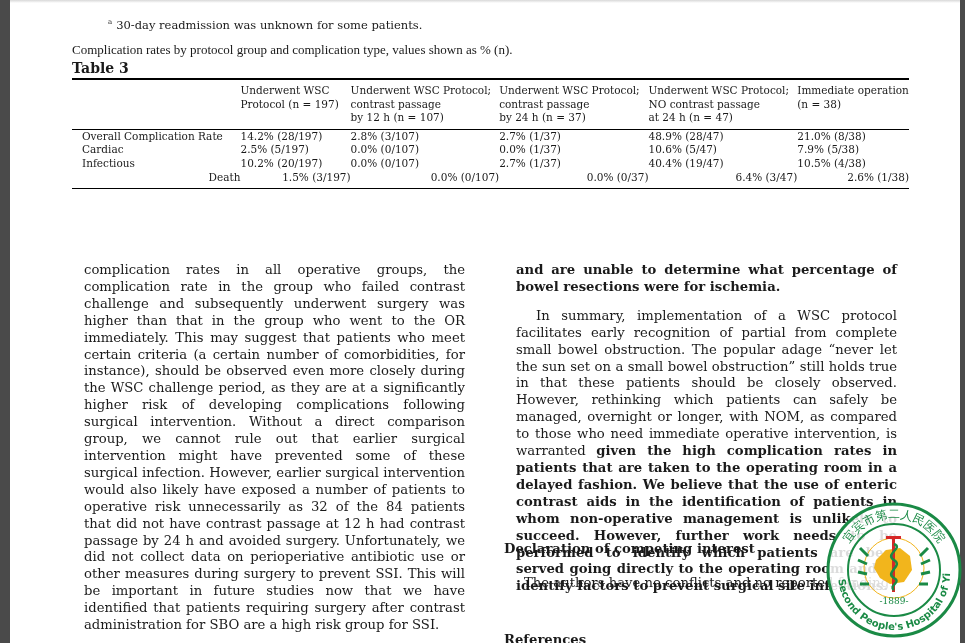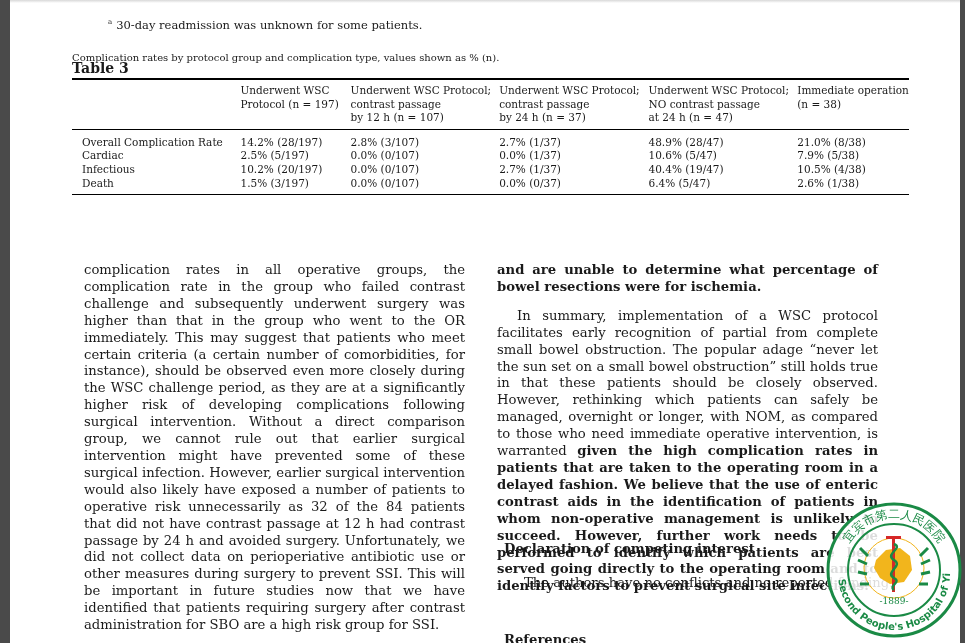--- a/index.html
+++ b/index.html
@@ -10,36 +10,36 @@
     color: #1a1a1a;
   }
   .frame-left { position: absolute; left: 0; top: 0; width: 10px; height: 643px; background: #4a4a4a; }
   .frame-right { position: absolute; right: 0; top: 0; width: 5px; height: 643px; background: #4a4a4a; }
   .top-shade { position: absolute; left: 10px; right: 5px; top: 0; height: 3px; background: linear-gradient(#d8d8d8, #ffffff); }
 
   .footnote { position: absolute; left: 80px; top: 18px; font-size: 11.5px; margin-left: 28px; }
   .footnote sup { font-size: 7px; margin-right: 4px; vertical-align: 5px; }
 
   .table-label { position: absolute; left: 72px; top: 60px; font-size: 14px; font-weight: bold; }
-  .table-caption { position: absolute; left: 72px; top: 52px; font-size: 10px; }
+  .table-caption { position: absolute; left: 72px; top: 42px; font-size: 13px; font-family: Liberation Serif, serif; }
 
   .tbl { position: absolute; left: 72px; top: 78px; width: 837px; border-collapse: collapse; font-size: 10.5px; }
   .tbl th { font-weight: normal; text-align: left; vertical-align: top; padding: 4px 0 4px 0; line-height: 13.5px; margin-top: 22px; }
   .tbl thead tr { border-top: 2px solid #000; border-bottom: 1px solid #000; }
   .tbl tbody tr:last-child { border-bottom: 1px solid #000; }
   .tbl td { padding: 0; line-height: 13.8px; white-space: nowrap; }
-  .tbl tbody tr:first-child td { padding-top: 6px; }
-  .tbl tbody tr:last-child td { padding-bottom: 3px; }
+  .tbl tbody tr:first-child td { }
+  .tbl tbody tr:last-child td { padding-bottom: 3px; text-align: right; }
   .c0 { width: 159px; padding-left: 10px !important; }
   .c1 { width: 111px; } .c2 { width: 151px; } .c3 { width: 152px; } .c4 { width: 151px; } .c5 { width: 113px; }
   .tbl td.c0 { padding-left: 10px; }
 
   .col { position: absolute; top: 250px; font-size: 13.2px; line-height: 16.9px; text-align: justify; }
   .col-left { left: 72px; width: 405px; }
-  .col-right { left: 485px; width: 405px; }
+  .col-right { left: 504px; width: 405px; }
   .col p { margin: 12px; }
   .indent { text-indent: 20px; }
   .b { font-weight: bold; }
 
   .heading { font-weight: bold; font-size: 13.2px; position: absolute; left: 504px; }
   .h-decl { top: 541px; }
   .decl-text { position: absolute; left: 524px; top: 575px; font-size: 13.2px; }
   .h-refs { top: 632px; }
 
   .seal { position: absolute; left: 824px; top: 498px; width: 140px; height: 145px; }
@@ -110,21 +110,21 @@
         <td class="c2">0.0% (0/107)</td>
         <td class="c3">2.7% (1/37)</td>
         <td class="c4">40.4% (19/47)</td>
         <td class="c5">10.5% (4/38)</td>
       </tr>
       <tr>
         <td class="c0">Death</td>
         <td class="c1">1.5% (3/197)</td>
         <td class="c2">0.0% (0/107)</td>
         <td class="c3">0.0% (0/37)</td>
-        <td class="c4">6.4% (5/47)</td>
+        <td class="c4">6.4% (3/47)</td>
         <td class="c5">2.6% (1/38)</td>
       </tr>
     </tbody>
 </table>
 
 <div class="col col-left">
   <p>complication rates in all operative groups, the complication rate in the group who failed contrast challenge and subsequently underwent surgery was higher than that in the group who went to the OR immediately. This may suggest that patients who meet certain criteria (a certain number of comorbidities, for instance), should be observed even more closely during the WSC challenge period, as they are at a significantly higher risk of developing complications following surgical intervention. Without a direct comparison group, we cannot rule out that earlier surgical intervention might have prevented some of these surgical infection. However, earlier surgical intervention would also likely have exposed a number of patients to operative risk unnecessarily as 32 of the 84 patients that did not have contrast passage at 12 h had contrast passage by 24 h and avoided surgery. Unfortunately, we did not collect data on perioperiative antibiotic use or other measures during surgery to prevent SSI. This will be important in future studies now that we have identified that patients requiring surgery after contrast administration for SBO are a high risk group for SSI.</p>
   <p class="indent"><span>There are several limitations of our study. First, our analysis was performed as a retrospective review. As such, we are limited to the prospective recording of clinical findings, patient management, and subsequent </span></p>
 </div>
 

